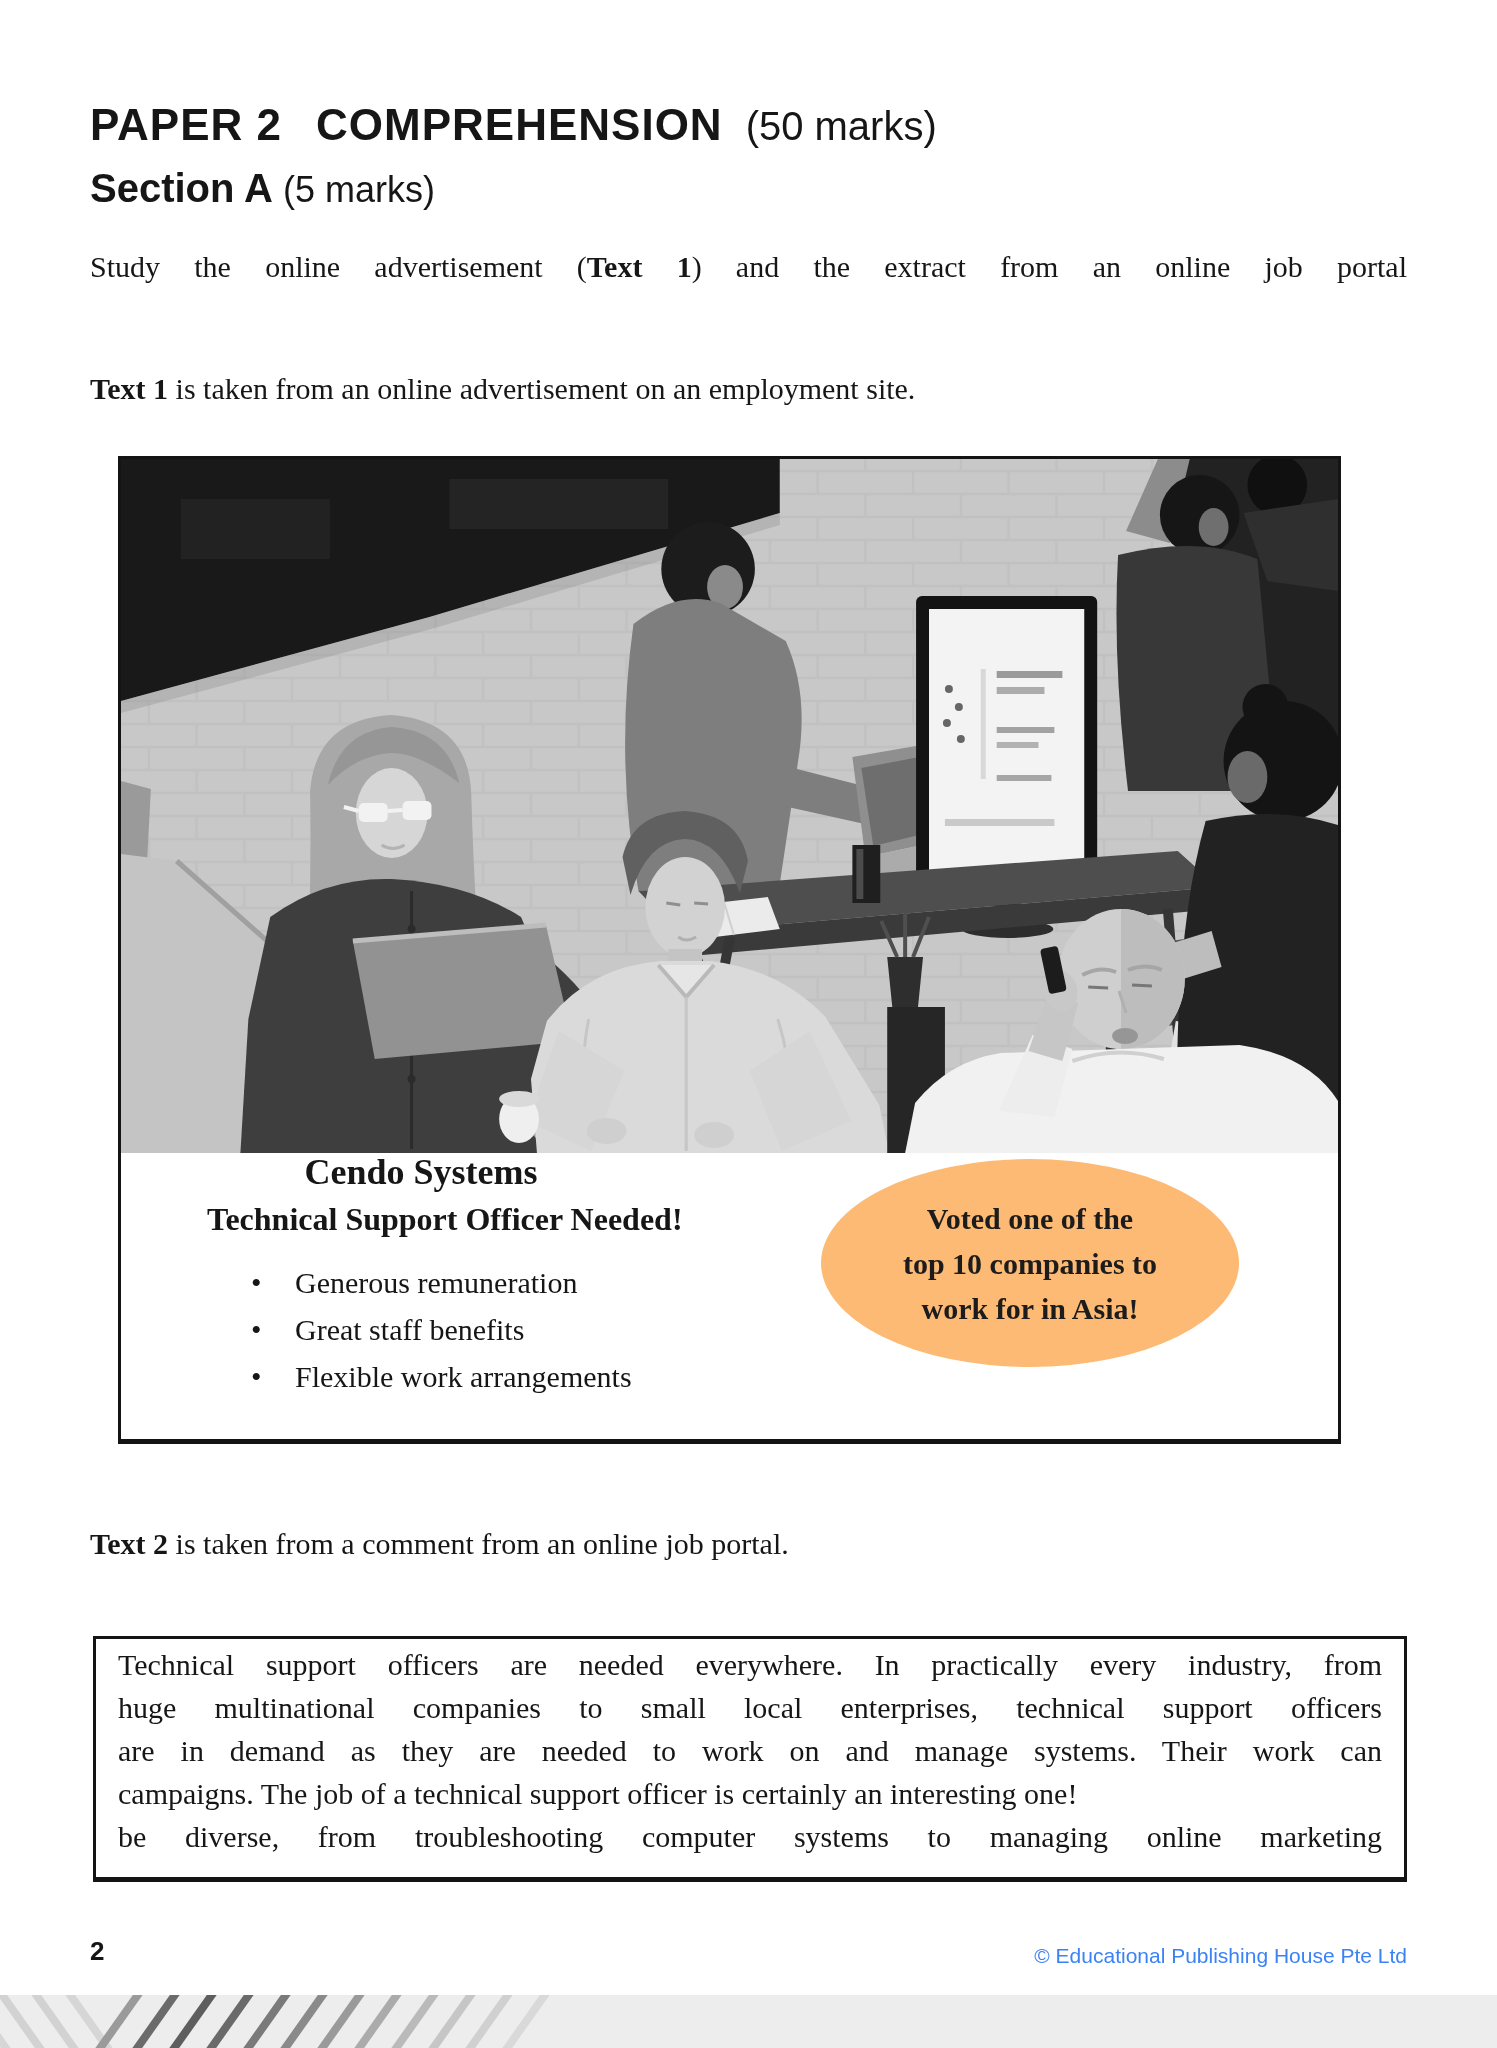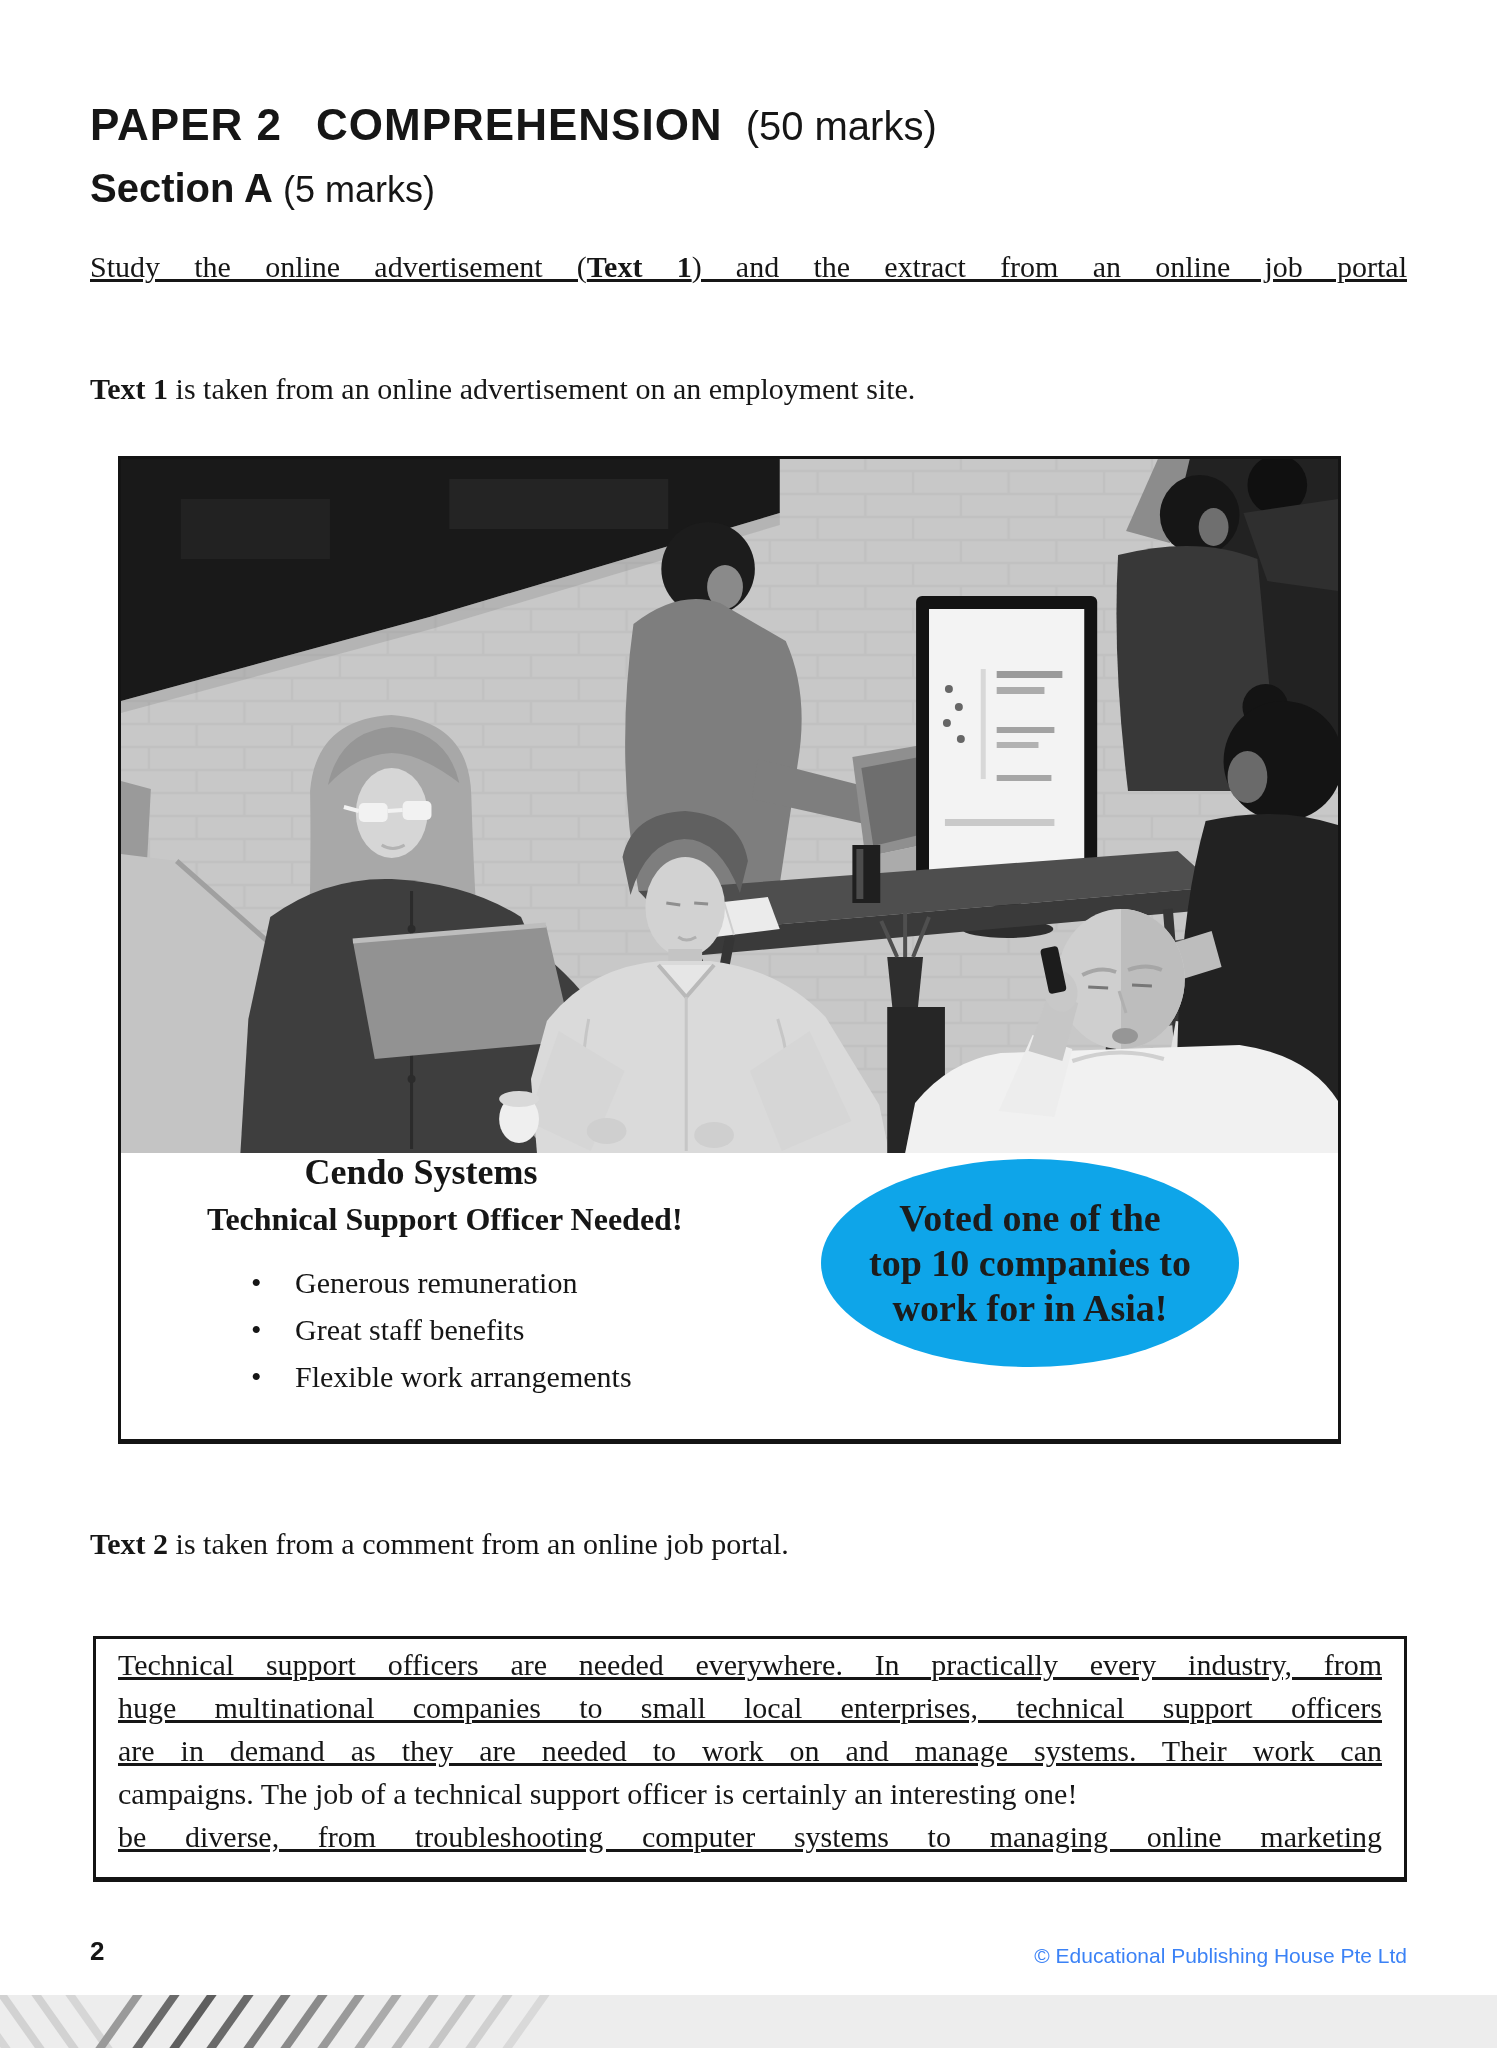--- a/index.html
+++ b/index.html
@@ -9,39 +9,39 @@
   .h1 { position:absolute; left:90px; top:100px; font-family:"Liberation Sans",sans-serif;
         font-weight:bold; font-size:44px; letter-spacing:1px; white-space:nowrap; }
   .h1 .gap2 { margin-left:34px; }
   .h1 .marks { font-weight:normal; font-size:40px; letter-spacing:0; margin-left:23px; }
 
   .h2 { position:absolute; left:90px; top:166px; font-family:"Liberation Sans",sans-serif;
         font-weight:bold; font-size:40px; white-space:nowrap; }
   .h2 .marks { font-weight:normal; font-size:36px; margin-left:10px; }
 
   .intro { position:absolute; left:90px; top:245px; width:1317px; font-size:30px; line-height:44px; }
-  .jl { text-align:justify; text-align-last:justify;text-decoration:underline; }
+  .jl { text-align:justify; text-align-last:justify; }
 
   .caption { position:absolute; left:90px; font-size:30px; white-space:nowrap; }
   #cap1 { top:372px; }
   #cap2 { top:1527px; }
   .bold { font-weight:bold; }
 
   .box1 { position:absolute; left:118px; top:456px; width:1223px; height:988px;
           border:3px solid #141414; border-bottom-width:5px; box-sizing:border-box; background:#ffffff; }
   .photo { display:block; width:100%; height:694px; }
   .company  { position:absolute; left:20px;  top:692px; width:560px; text-align:center;
               font-weight:bold; font-size:36px; }
   .headline { position:absolute; left:86px;  top:742px; font-weight:bold; font-size:32px; white-space:nowrap; }
   .bullets  { position:absolute; left:130px; top:800px; margin:0; padding:0; list-style:none; font-size:30px; }
   .bullets li { display:flex; line-height:47px; }
   .bullets .dot { width:44px; }
-  .badge { position:absolute; left:700px; top:700px; width:418px; height:208px; background:#0ea5e9;
+  .badge { position:absolute; left:700px; top:700px; width:418px; height:208px; background:#fdba74;
            border-radius:50%; display:flex; flex-direction:column; justify-content:center;
-           align-items:center; text-align:left; font-weight:bold; font-size:38px; line-height:45px; color:#1c1c1c; }
+           align-items:center; text-align:left; font-weight:bold; font-size:30px; line-height:45px; color:#1c1c1c; }
 
   .box2 { position:absolute; left:93px; top:1636px; width:1314px; height:246px;
           border:3px solid #141414; border-bottom-width:5px; box-sizing:border-box;
           padding:4px 22px 0; font-size:30px; background:#ffffff; }
   .box2 .pline { line-height:43px; }
 
   .pageno { position:absolute; left:90px; top:1936px; font-family:"Liberation Sans",sans-serif;
             font-weight:bold; font-size:26px; }
   .copyright { position:absolute; right:90px; top:1944px; font-family:"Liberation Sans",sans-serif;
                font-size:21px; color:#3b82f6; }

